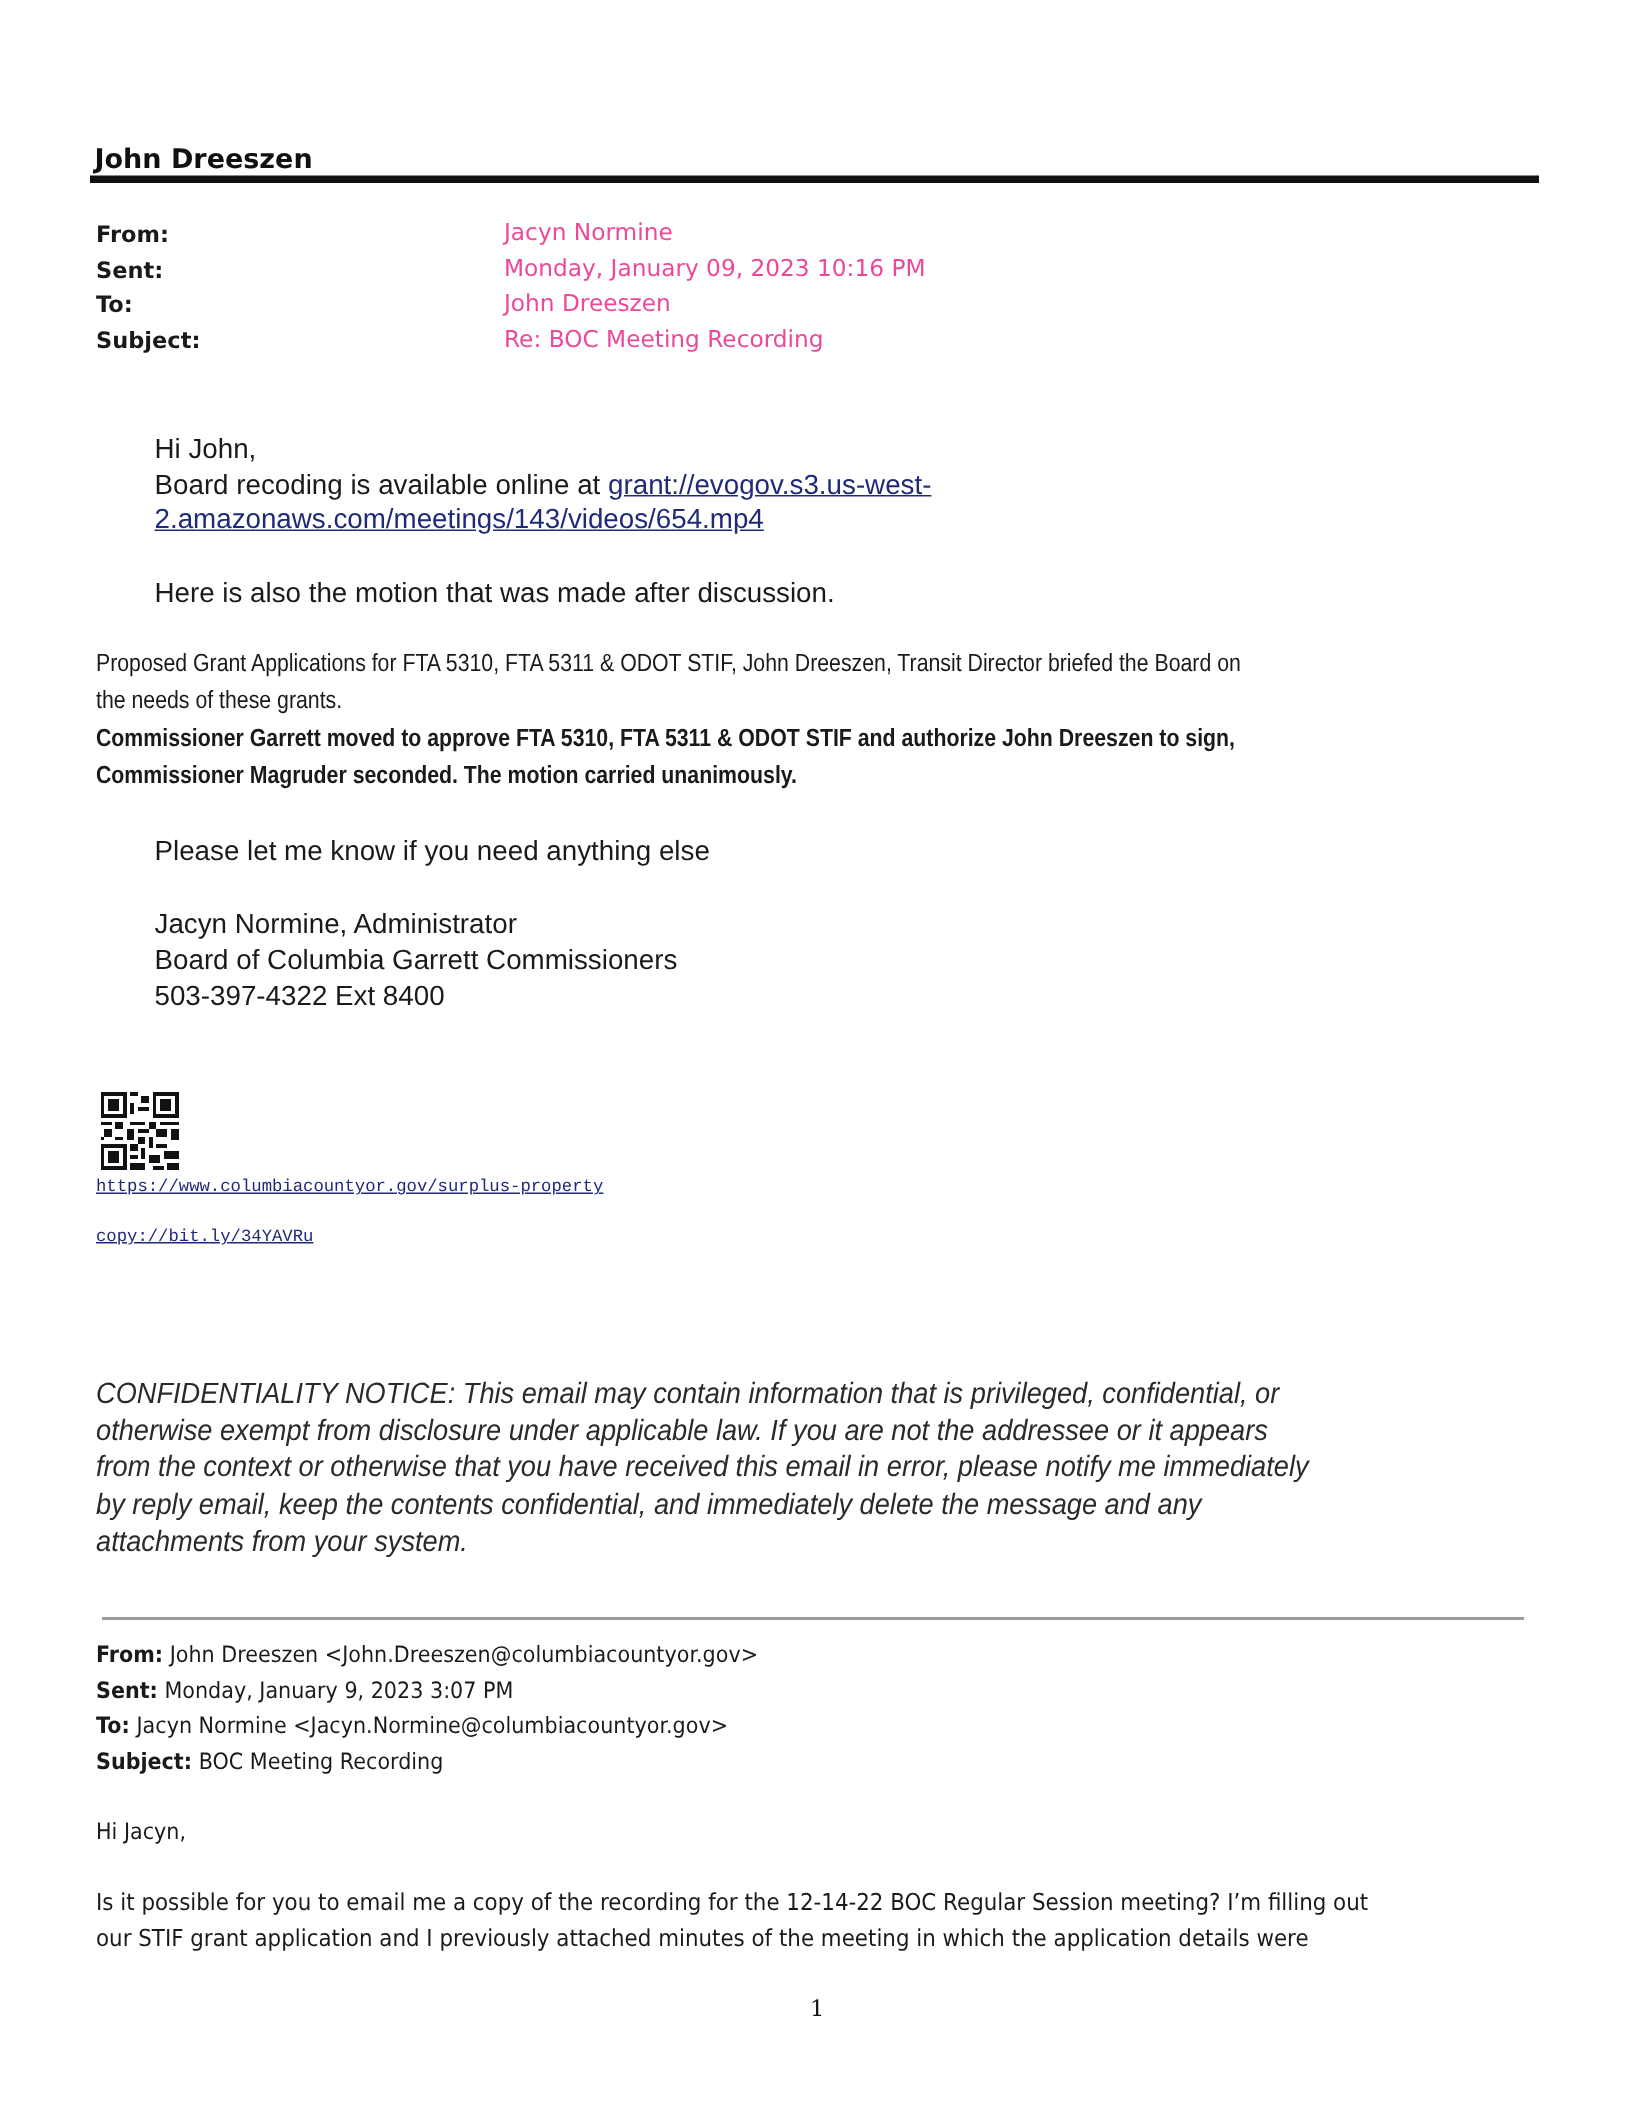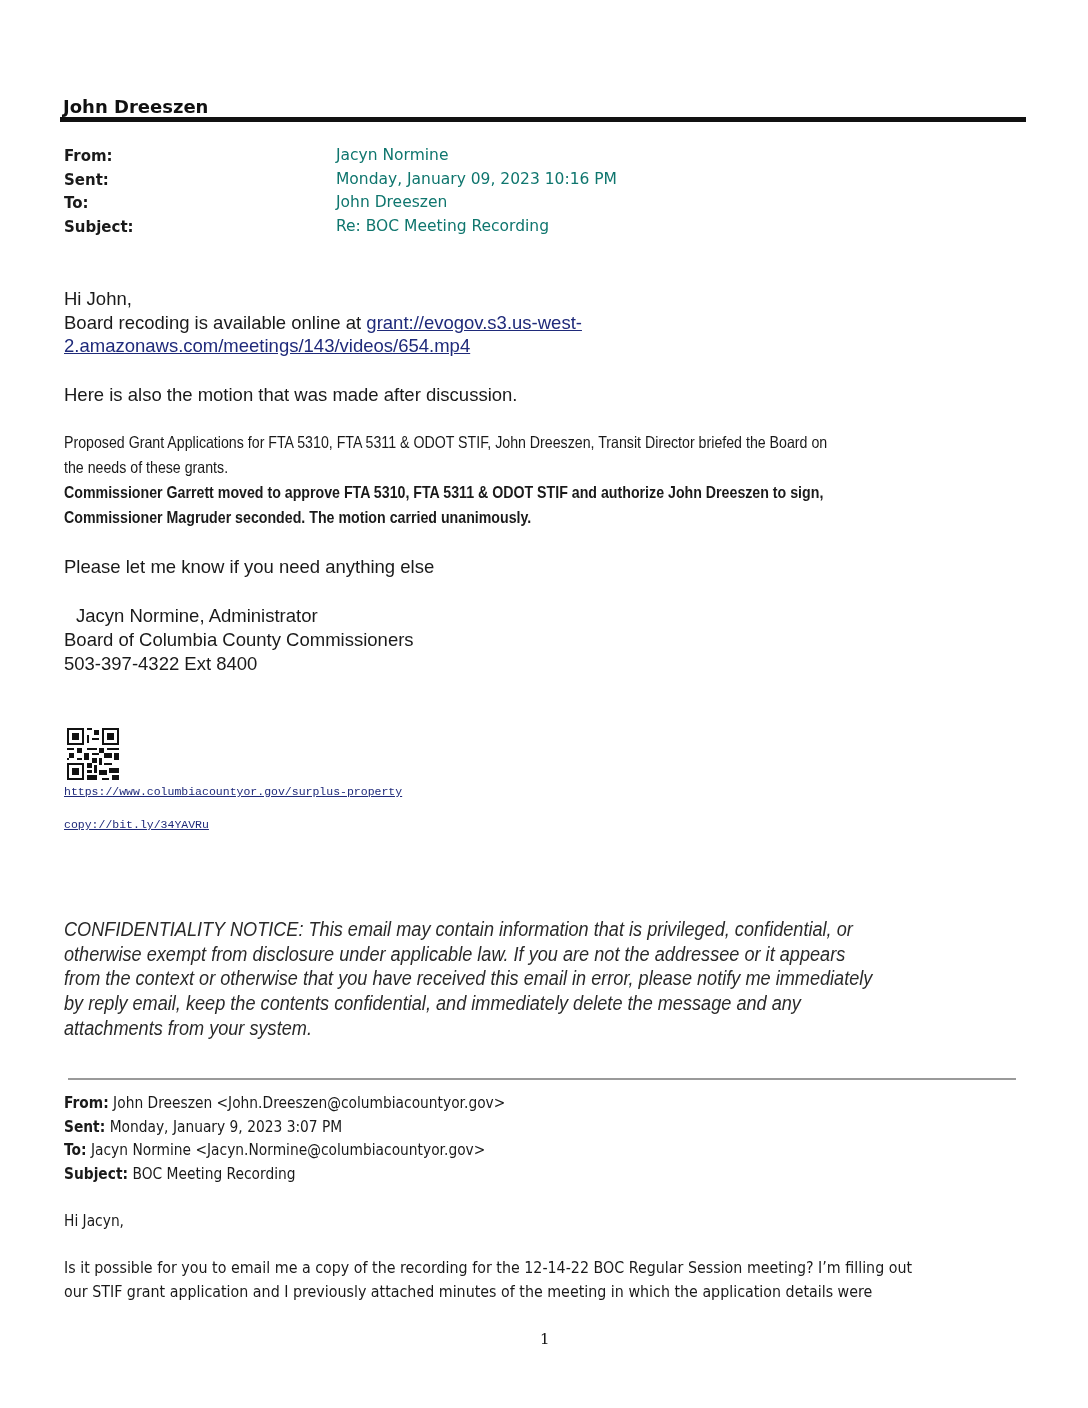--- a/index.html
+++ b/index.html
@@ -1,22 +1,22 @@
 <!DOCTYPE html>
 <html><head>
 <meta charset="utf-8">
 <style>
   html, body { margin: 0; padding: 0; background: #ffffff; }
   body { width: 1088px; height: 1408px; position: relative; overflow: hidden; color: #1a1a1a; }
   .abs { position: absolute; }
   .header-name { left: 63px; top: 96px; font-family: "DejaVu Sans", sans-serif; font-weight: bold; font-size: 18px; color: #111; }
   .header-rule { left: 60px; top: 117px; width: 966px; height: 5px; background: #111; }
   .meta-label { left: 64px; font-family: "DejaVu Sans", sans-serif; font-weight: bold; font-size: 15px; color: #1a1a1a; }
-  .meta-value { left: 336px; font-family: "DejaVu Sans", sans-serif; font-size: 15.5px; color: #0f766e; text-align: center; }
-  .arial { font-family: "Liberation Sans", sans-serif; }
+  .meta-value { left: 336px; font-family: "DejaVu Sans", sans-serif; font-size: 15.5px; color: #ec4899; text-align: center; }
+  .arial { font-family: "Liberation Sans", sans-serif; margin-left: 39px; }
   .body-lg { font-size: 18.5px; color: #1a1a1a; }
   .link { color: #1f2a7a; text-decoration: underline; }
   .narrow { font-family: "Liberation Sans", sans-serif; font-size: 16.5px; transform: scaleX(0.86); transform-origin: left top; white-space: nowrap; color: #1a1a1a; }
   .narrow-bold { font-weight: bold; }
   .small-link { font-family: Liberation Mono, monospace; font-size: 11.5px; color: #1f2a7a; text-decoration: underline; }
   .conf { font-family: "Liberation Sans", sans-serif; font-style: italic; font-size: 19.5px; color: #2a2a2a; transform: scaleX(0.93); transform-origin: left top; white-space: nowrap; }
   .sep { left: 68px; top: 1078px; width: 948px; height: 2px; background: #9a9a9a; }
   .calibri { font-family: "DejaVu Sans", sans-serif; font-size: 15px; color: #1a1a1a; transform: scaleX(0.92); transform-origin: left top; white-space: nowrap; }
   .calibri b { font-weight: bold; }
   .page-num { left: 540px; top: 1330px; font-family: "DejaVu Serif", serif; font-size: 15px; color: #111; }
@@ -45,22 +45,22 @@
 
 <div class="abs arial body-lg" style="left:64px;top:384px">Here is also the motion that was made after discussion.</div>
 
 <div class="abs narrow" style="left:64px;top:433px">Proposed Grant Applications for FTA 5310, FTA 5311 &amp; ODOT STIF, John Dreeszen, Transit Director briefed the Board on</div>
 <div class="abs narrow" style="left:64px;top:458px">the needs of these grants.</div>
 <div class="abs narrow narrow-bold" style="left:64px;top:483px">Commissioner Garrett moved to approve FTA 5310, FTA 5311 &amp; ODOT STIF and authorize John Dreeszen to sign,</div>
 <div class="abs narrow narrow-bold" style="left:64px;top:508px">Commissioner Magruder seconded.  The motion carried unanimously.</div>
 
 <div class="abs arial body-lg" style="left:64px;top:556px">Please let me know if you need anything else</div>
 
-<div class="abs arial body-lg" style="left:76px;top:605px">Jacyn Normine, Administrator</div>
-<div class="abs arial body-lg" style="left:64px;top:629px">Board of Columbia County Commissioners</div>
+<div class="abs arial body-lg" style="left:64px;top:605px">Jacyn Normine, Administrator</div>
+<div class="abs arial body-lg" style="left:64px;top:629px">Board of Columbia Garrett Commissioners</div>
 <div class="abs arial body-lg" style="left:64px;top:653px">503-397-4322 Ext 8400</div>
 
 <div class="abs qr">
   <svg width="54" height="52" viewBox="0 0 21 21" shape-rendering="crispEdges">
     <rect x="0" y="0" width="21" height="21" fill="#fff"></rect>
     <g fill="#111">
       <rect x="0" y="0" width="7" height="1"></rect>
         <rect x="0" y="6" width="7" height="1"></rect>
         <rect x="0" y="0" width="1" height="7"></rect>
         <rect x="6" y="0" width="1" height="7"></rect>

